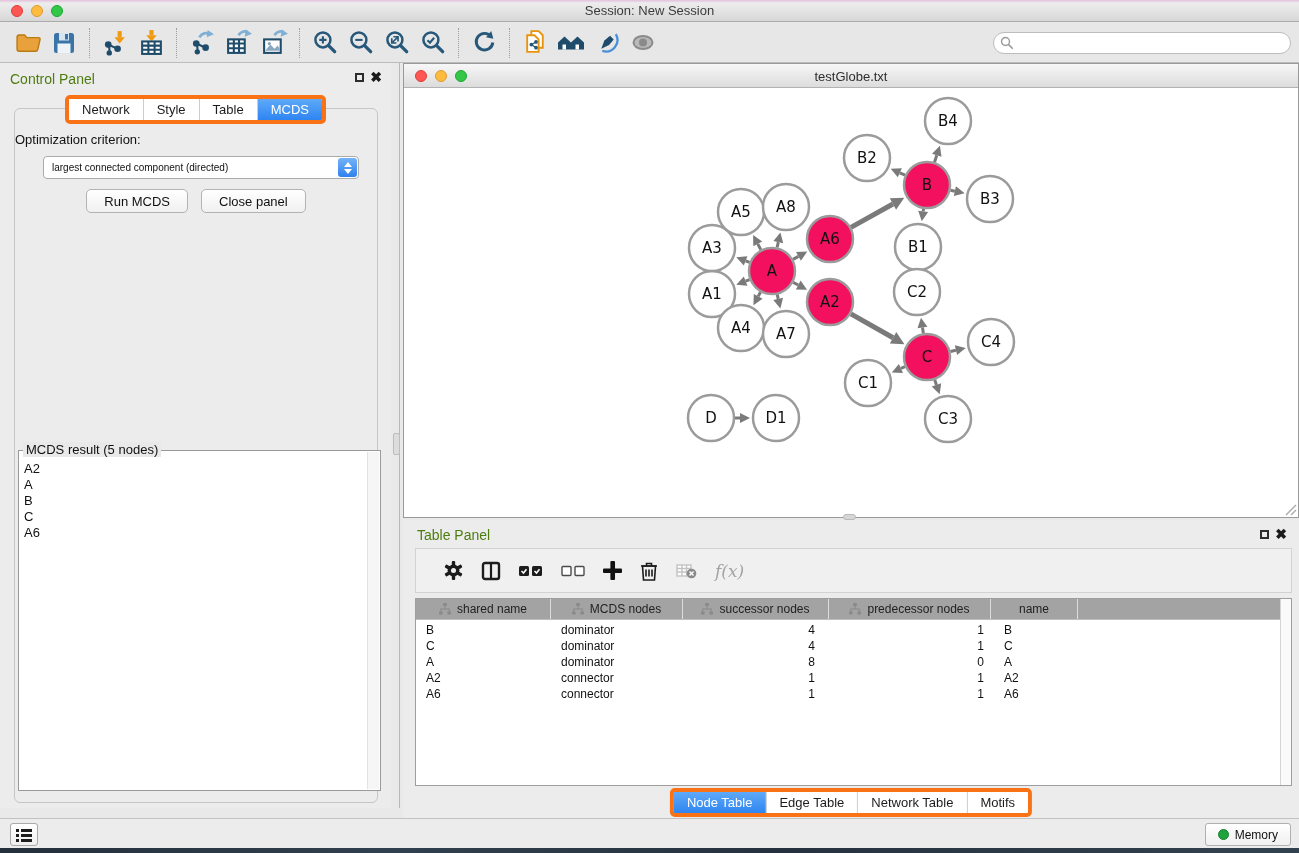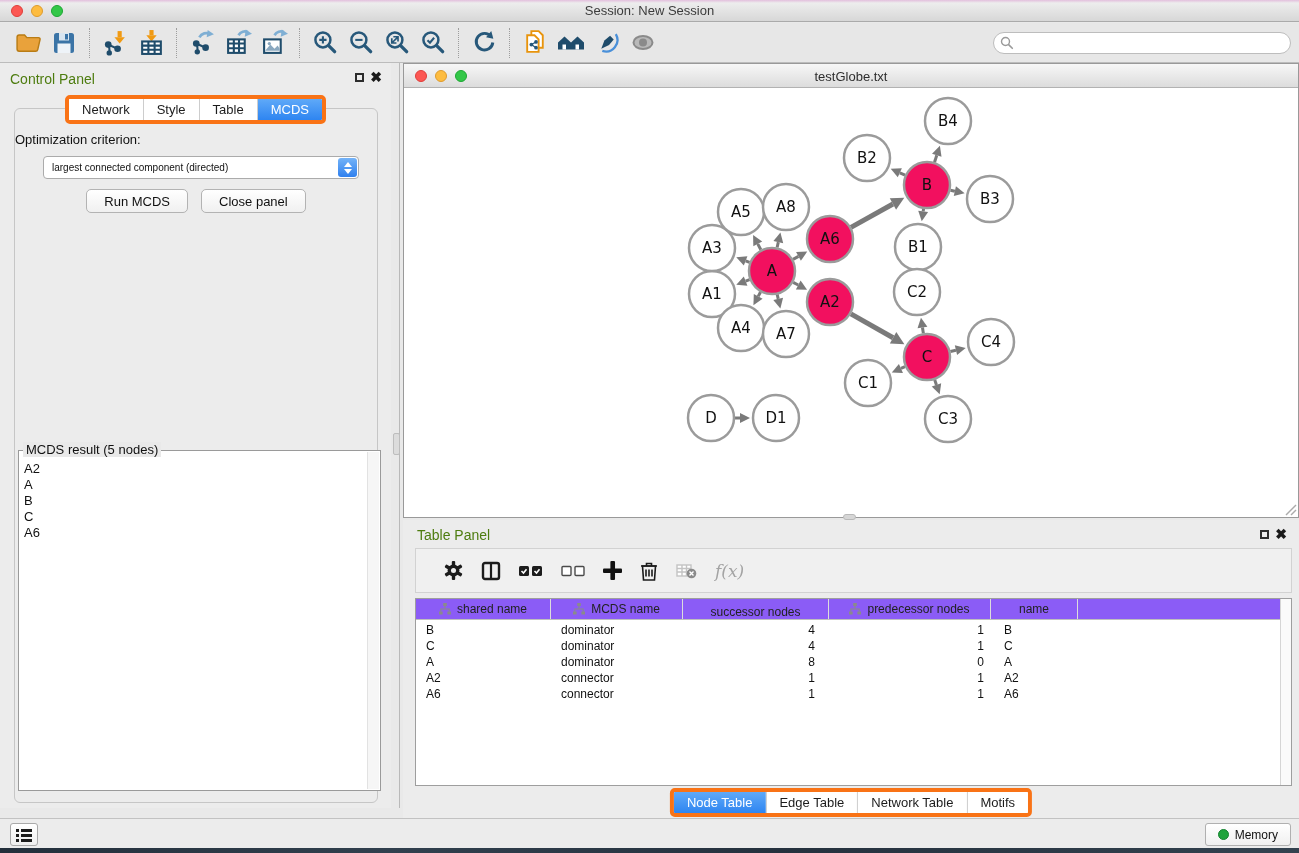--- a/index.html
+++ b/index.html
@@ -90,21 +90,21 @@
 
   
   .table-panel { position:absolute; left:403px; top:520px; width:896px; height:298px; background:#ececec; }
   .table-panel .float-ico { right:30px; } .table-panel .close-ico { right:12px; }
   .table-panel .panel-title { left:14px; top:7px; }
   .tp-toolbar { position:absolute; left:12px; top:28px; width:877px; height:45px;
     background:#f0f0f0; border:1px solid #d2d2d2; display:flex; align-items:center; gap:18px; padding-left:28px; }
   .fx { font-family:"DejaVu Serif",serif; font-style:italic; font-size:17px; color:#a3a3a3; }
   .tp-table { position:absolute; left:12px; top:78px; width:877px; height:188px;
     background:#fff; border:1px solid #9e9e9e; overflow:hidden; }
-  .thead { display:flex; height:21px; background:#8b5cf6; border-bottom:1px solid #bfbfbf; }
+  .thead { display:flex; height:21px; background:#a3a3a3; border-bottom:1px solid #bfbfbf; }
   .th { display:flex; align-items:center; justify-content:center; gap:6px;
     font-size:12px; color:#222; border-right:1px solid #dcdcdc; }
   .th:last-child { border-right:none; }
   .tbody { position:absolute; left:0; right:12px; top:23px; bottom:0; }
   .tr { display:flex; height:16px; align-items:center; }
   .td { font-size:12px; color:#111; white-space:nowrap; overflow:hidden; }
   .td.num { text-align:right; }
   .t-scroll { position:absolute; right:0; top:0; bottom:0; width:11px;
     background:#fafafa; border-left:1px solid #d5d5d5; }
   .tp-tabs { position:absolute; left:50%; transform:translateX(-50%); top:268px; }
@@ -551,23 +551,23 @@
           </div>
           <div class="th" style="width: 132px;">
             <svg width="12" height="12" viewBox="0 0 12 12">
               <g fill="#8a8a8a">
                 <rect x="4.2" y="0" width="3.6" height="3"></rect>
                 <rect x="0" y="8.5" width="3.6" height="3"></rect>
                 <rect x="8.4" y="8.5" width="3.6" height="3"></rect>
                 <path d="M6 3v3M1.8 8.5V6h8.4v2.5" stroke="#8a8a8a" fill="none" stroke-width="1.1"></path>
               </g>
             </svg>
-            <span>MCDS name</span>
-          </div>
-          <div class="th" style="width: 146px; flex-direction: column;">
+            <span>MCDS nodes</span>
+          </div>
+          <div class="th" style="width: 146px;">
             <svg width="12" height="12" viewBox="0 0 12 12">
               <g fill="#8a8a8a">
                 <rect x="4.2" y="0" width="3.6" height="3"></rect>
                 <rect x="0" y="8.5" width="3.6" height="3"></rect>
                 <rect x="8.4" y="8.5" width="3.6" height="3"></rect>
                 <path d="M6 3v3M1.8 8.5V6h8.4v2.5" stroke="#8a8a8a" fill="none" stroke-width="1.1"></path>
               </g>
             </svg>
             <span>successor nodes</span>
           </div>

